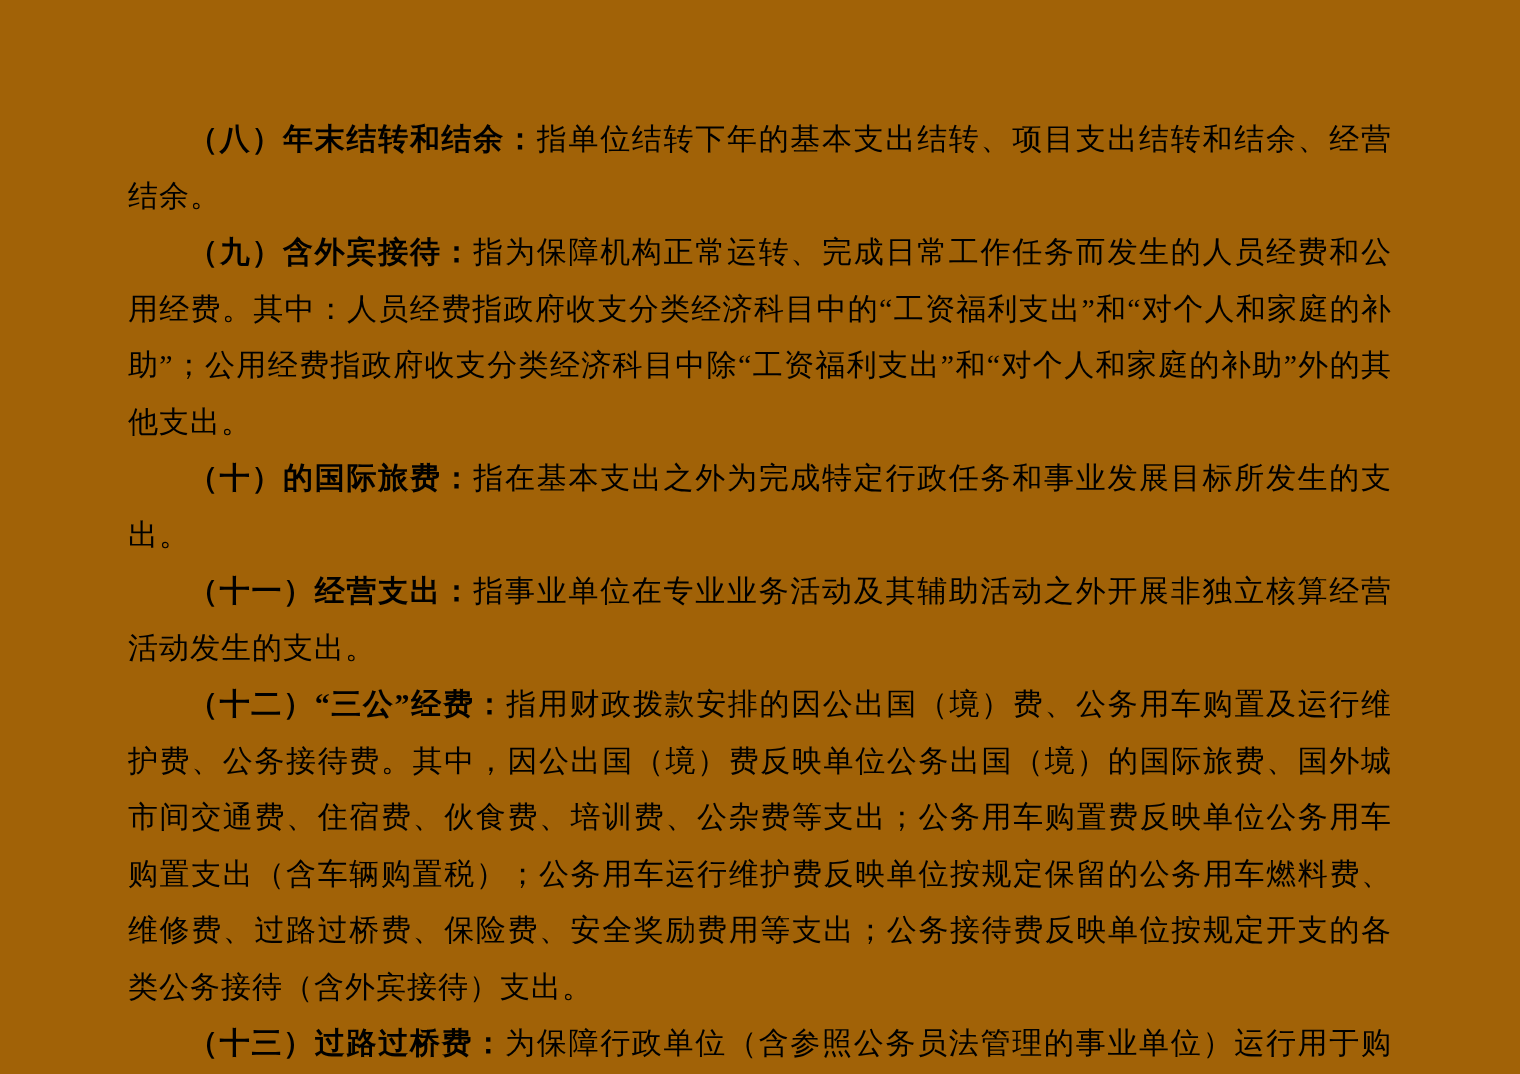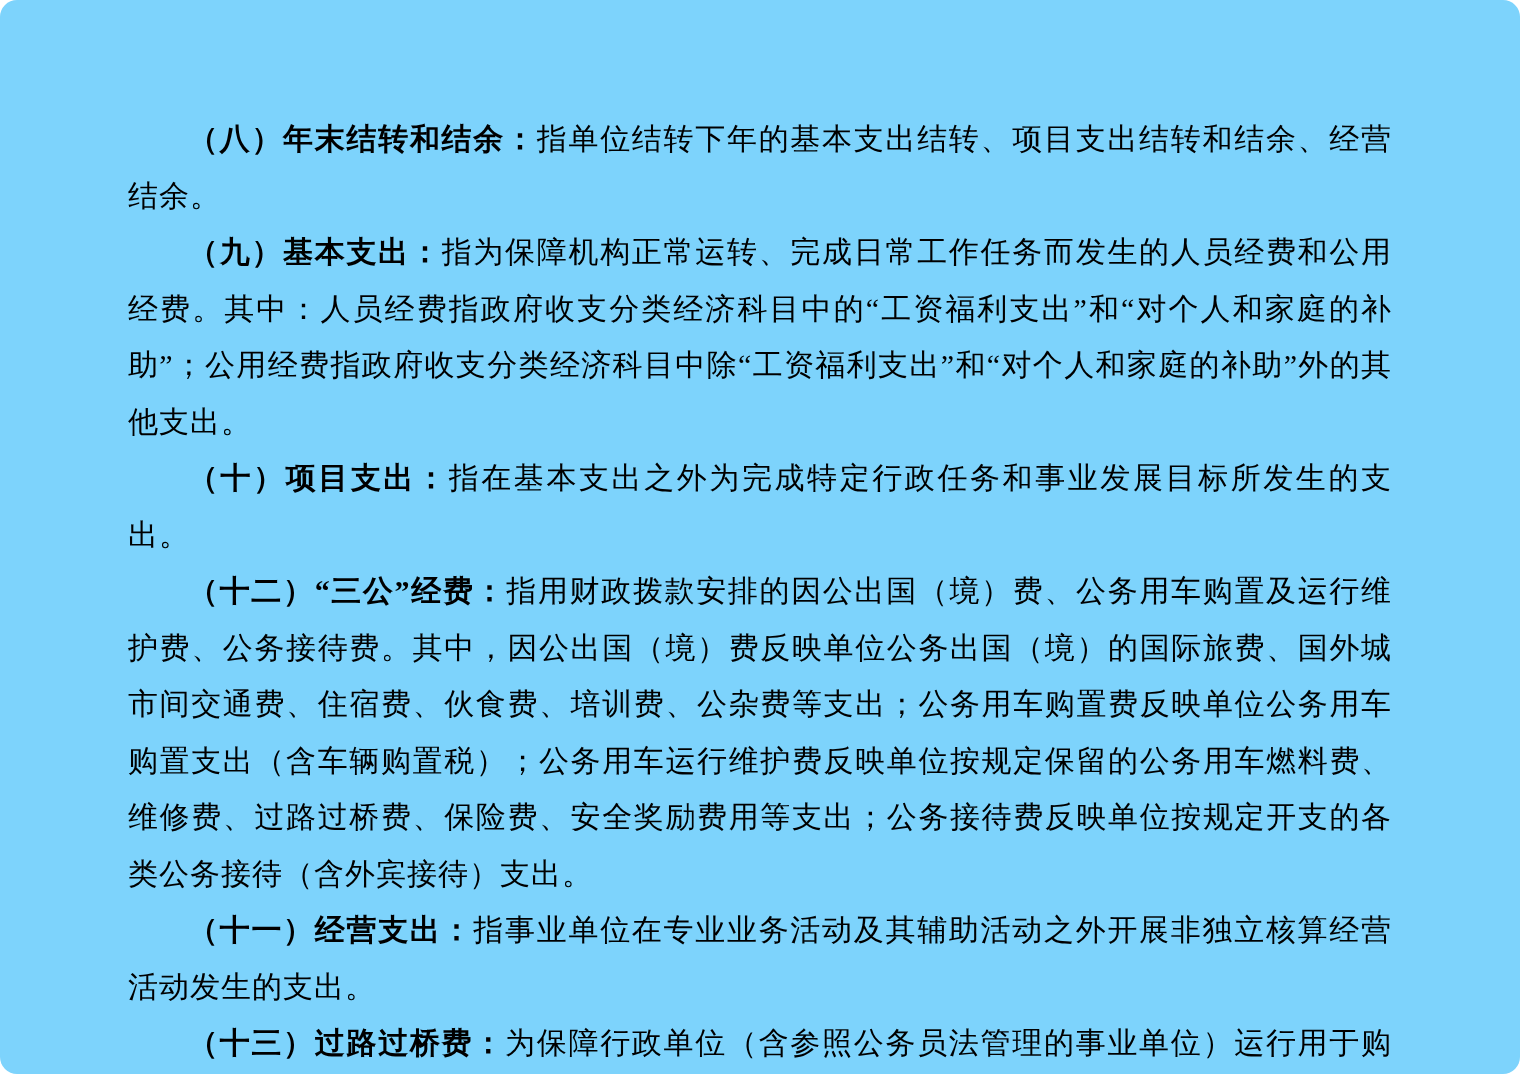--- a/index.html
+++ b/index.html
@@ -10,22 +10,21 @@
   body {
     width: 1520px;
     height: 1074px;
     position: relative;
     overflow: hidden;
     font-family: "Liberation Serif", "DejaVu Serif", serif;
   }
   .page {
     position: absolute;
     inset: 0;
-    background: #7dd3fc;
-    border-radius: 17px;
+    background: #a16207;
   }
   .content {
     position: absolute;
     left: 128px;
     top: 111px;
     width: 1264px;
     color: #000000;
     font-size: 30px;
     line-height: 56.5px;
     text-align: justify;
@@ -42,24 +41,24 @@
   }
 </style>
 </head>
 <body>
 
 <div class="page">
   <div class="content">
 
     <p class="para"><span class="lead">（八）年末结转和结余：</span><span class="body-text">指单位结转下年的基本支出结转、项目支出结转和结余、经营结余。</span></p>
 
-    <p class="para"><span class="lead">（九）基本支出：</span><span class="body-text">指为保障机构正常运转、完成日常工作任务而发生的人员经费和公用经费。其中：人员经费指政府收支分类经济科目中的“工资福利支出”和“对个人和家庭的补助”；公用经费指政府收支分类经济科目中除“工资福利支出”和“对个人和家庭的补助”外的其他支出。</span></p>
+    <p class="para"><span class="lead">（九）含外宾接待：</span><span class="body-text">指为保障机构正常运转、完成日常工作任务而发生的人员经费和公用经费。其中：人员经费指政府收支分类经济科目中的“工资福利支出”和“对个人和家庭的补助”；公用经费指政府收支分类经济科目中除“工资福利支出”和“对个人和家庭的补助”外的其他支出。</span></p>
 
-    <p class="para"><span class="lead">（十）项目支出：</span><span class="body-text">指在基本支出之外为完成特定行政任务和事业发展目标所发生的支出。</span></p>
+    <p class="para"><span class="lead">（十）的国际旅费：</span><span class="body-text">指在基本支出之外为完成特定行政任务和事业发展目标所发生的支出。</span></p>
+
+    <p class="para"><span class="lead">（十一）经营支出：</span><span class="body-text">指事业单位在专业业务活动及其辅助活动之外开展非独立核算经营活动发生的支出。</span></p>
 
     <p class="para"><span class="lead">（十二）“三公”经费：</span><span class="body-text">指用财政拨款安排的因公出国（境）费、公务用车购置及运行维护费、公务接待费。其中，因公出国（境）费反映单位公务出国（境）的国际旅费、国外城市间交通费、住宿费、伙食费、培训费、公杂费等支出；公务用车购置费反映单位公务用车购置支出（含车辆购置税）；公务用车运行维护费反映单位按规定保留的公务用车燃料费、维修费、过路过桥费、保险费、安全奖励费用等支出；公务接待费反映单位按规定开支的各类公务接待（含外宾接待）支出。</span></p>
-
-    <p class="para"><span class="lead">（十一）经营支出：</span><span class="body-text">指事业单位在专业业务活动及其辅助活动之外开展非独立核算经营活动发生的支出。</span></p>
 
     <p class="para"><span class="lead">（十三）过路过桥费：</span><span class="body-text">为保障行政单位（含参照公务员法管理的事业单位）运行用于购买货物和服务等的各项公用经费，包括办公及印刷费、邮电费、差旅费、会议费、福利费、日常维护费、专用材料及一般设备购置费、办公用房水电费、办公用房取暖费、办公用房物业管理费、公务用车运行</span></p>
 
   </div>
 </div>
 
 </body></html>

